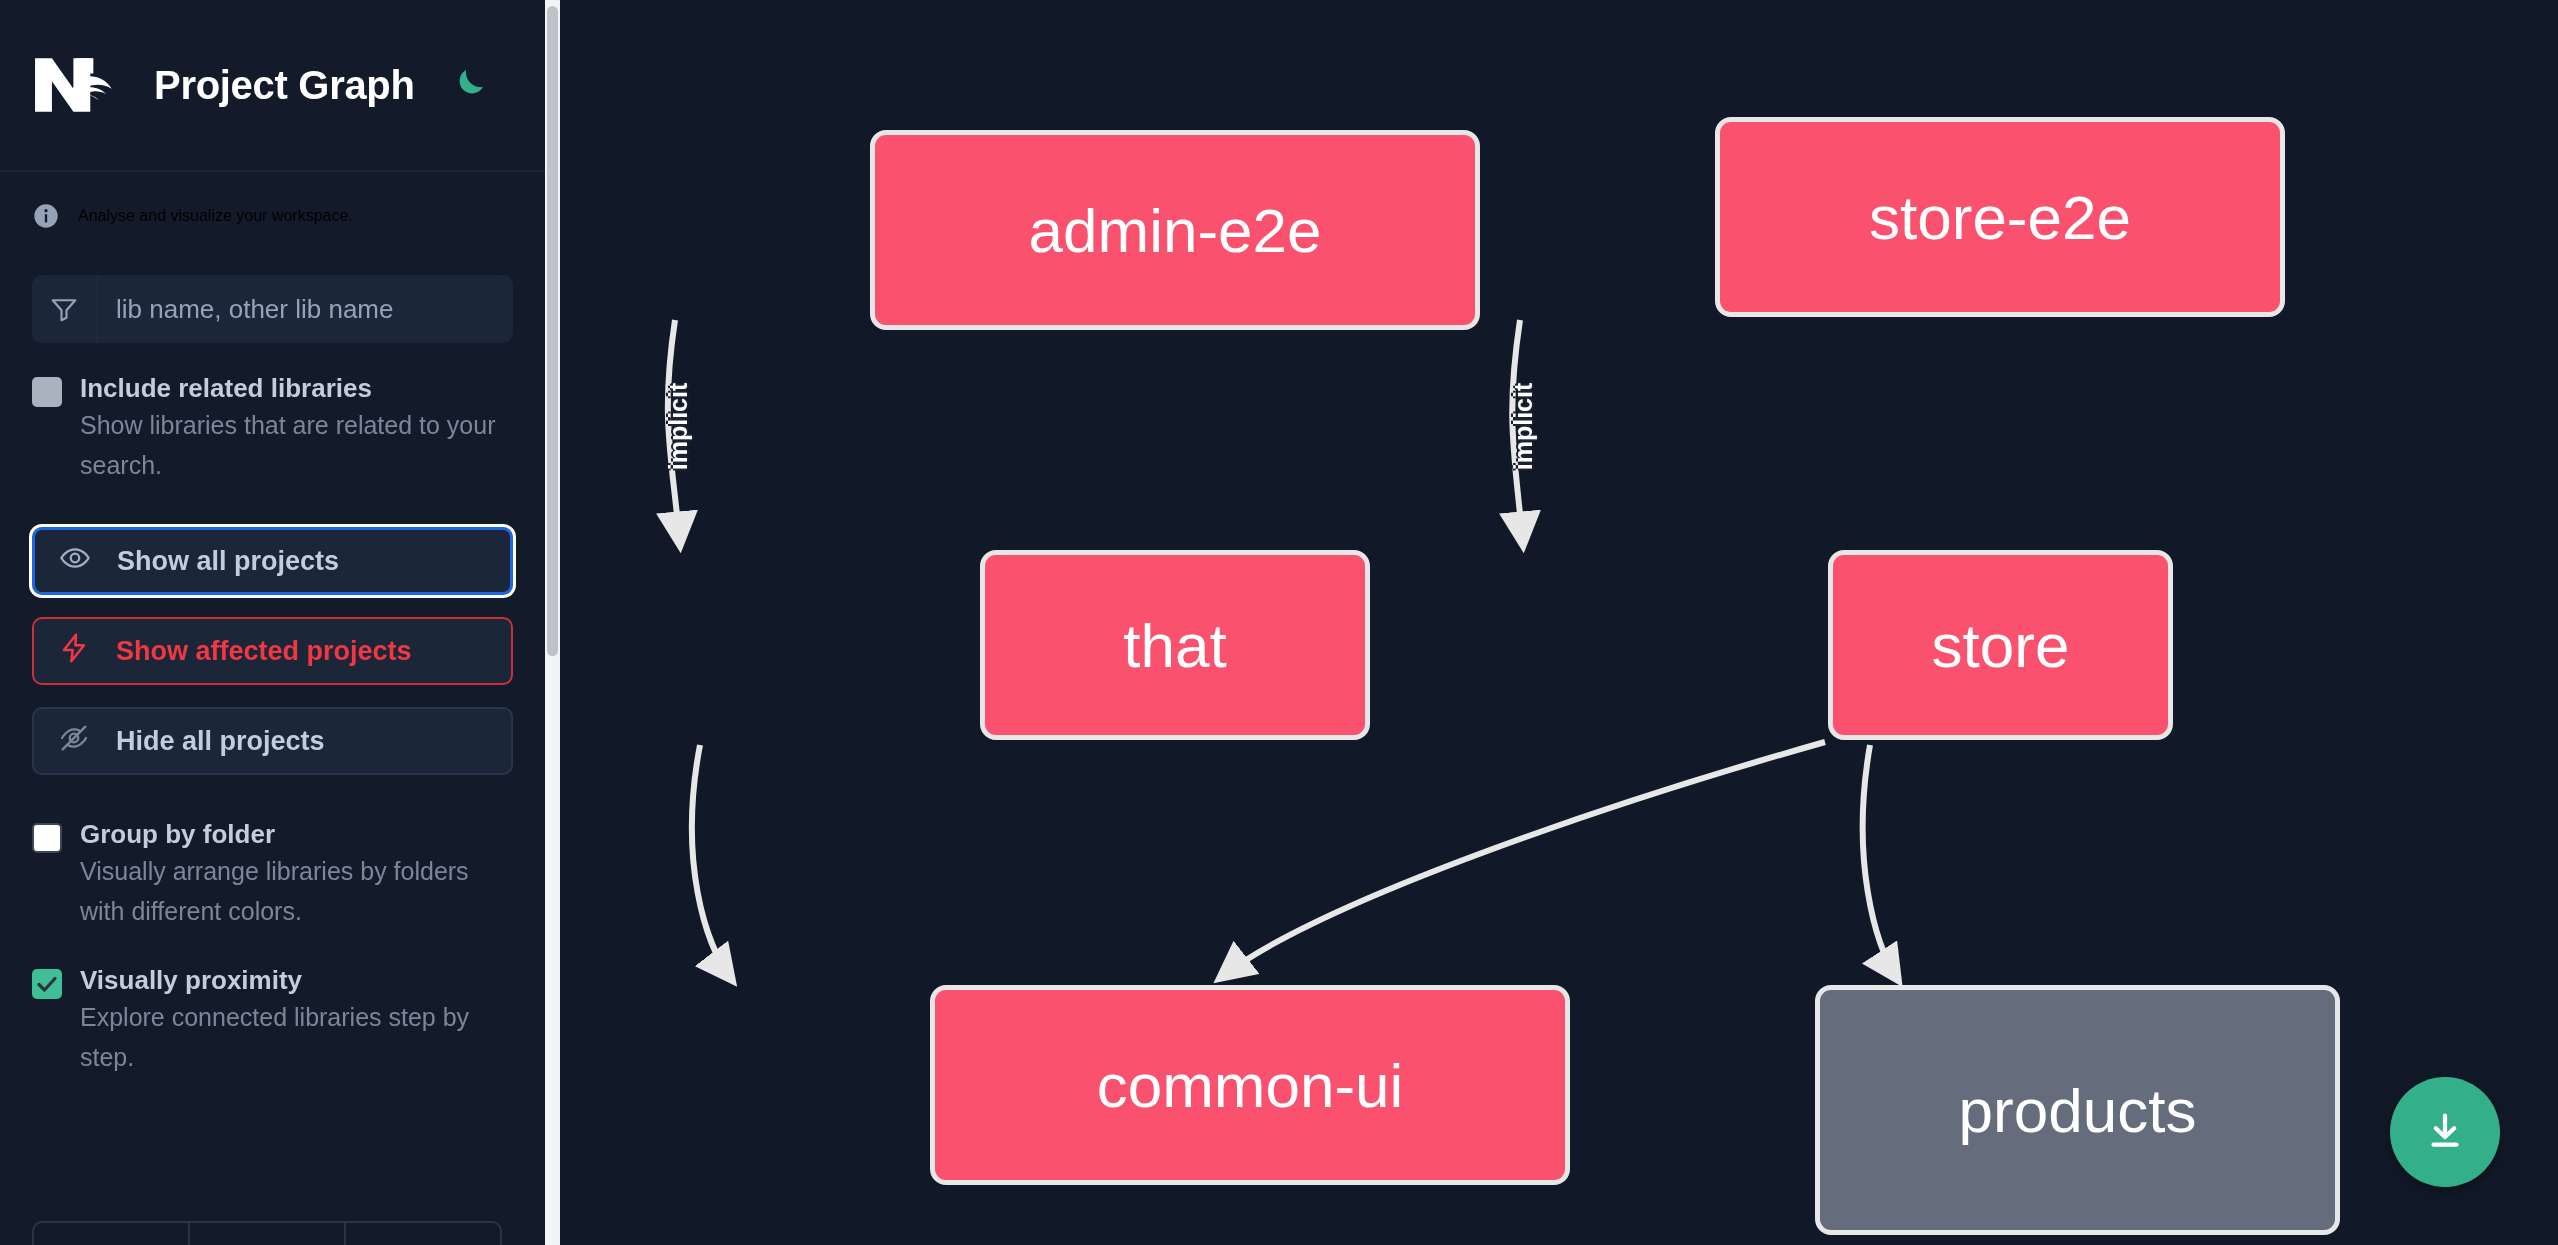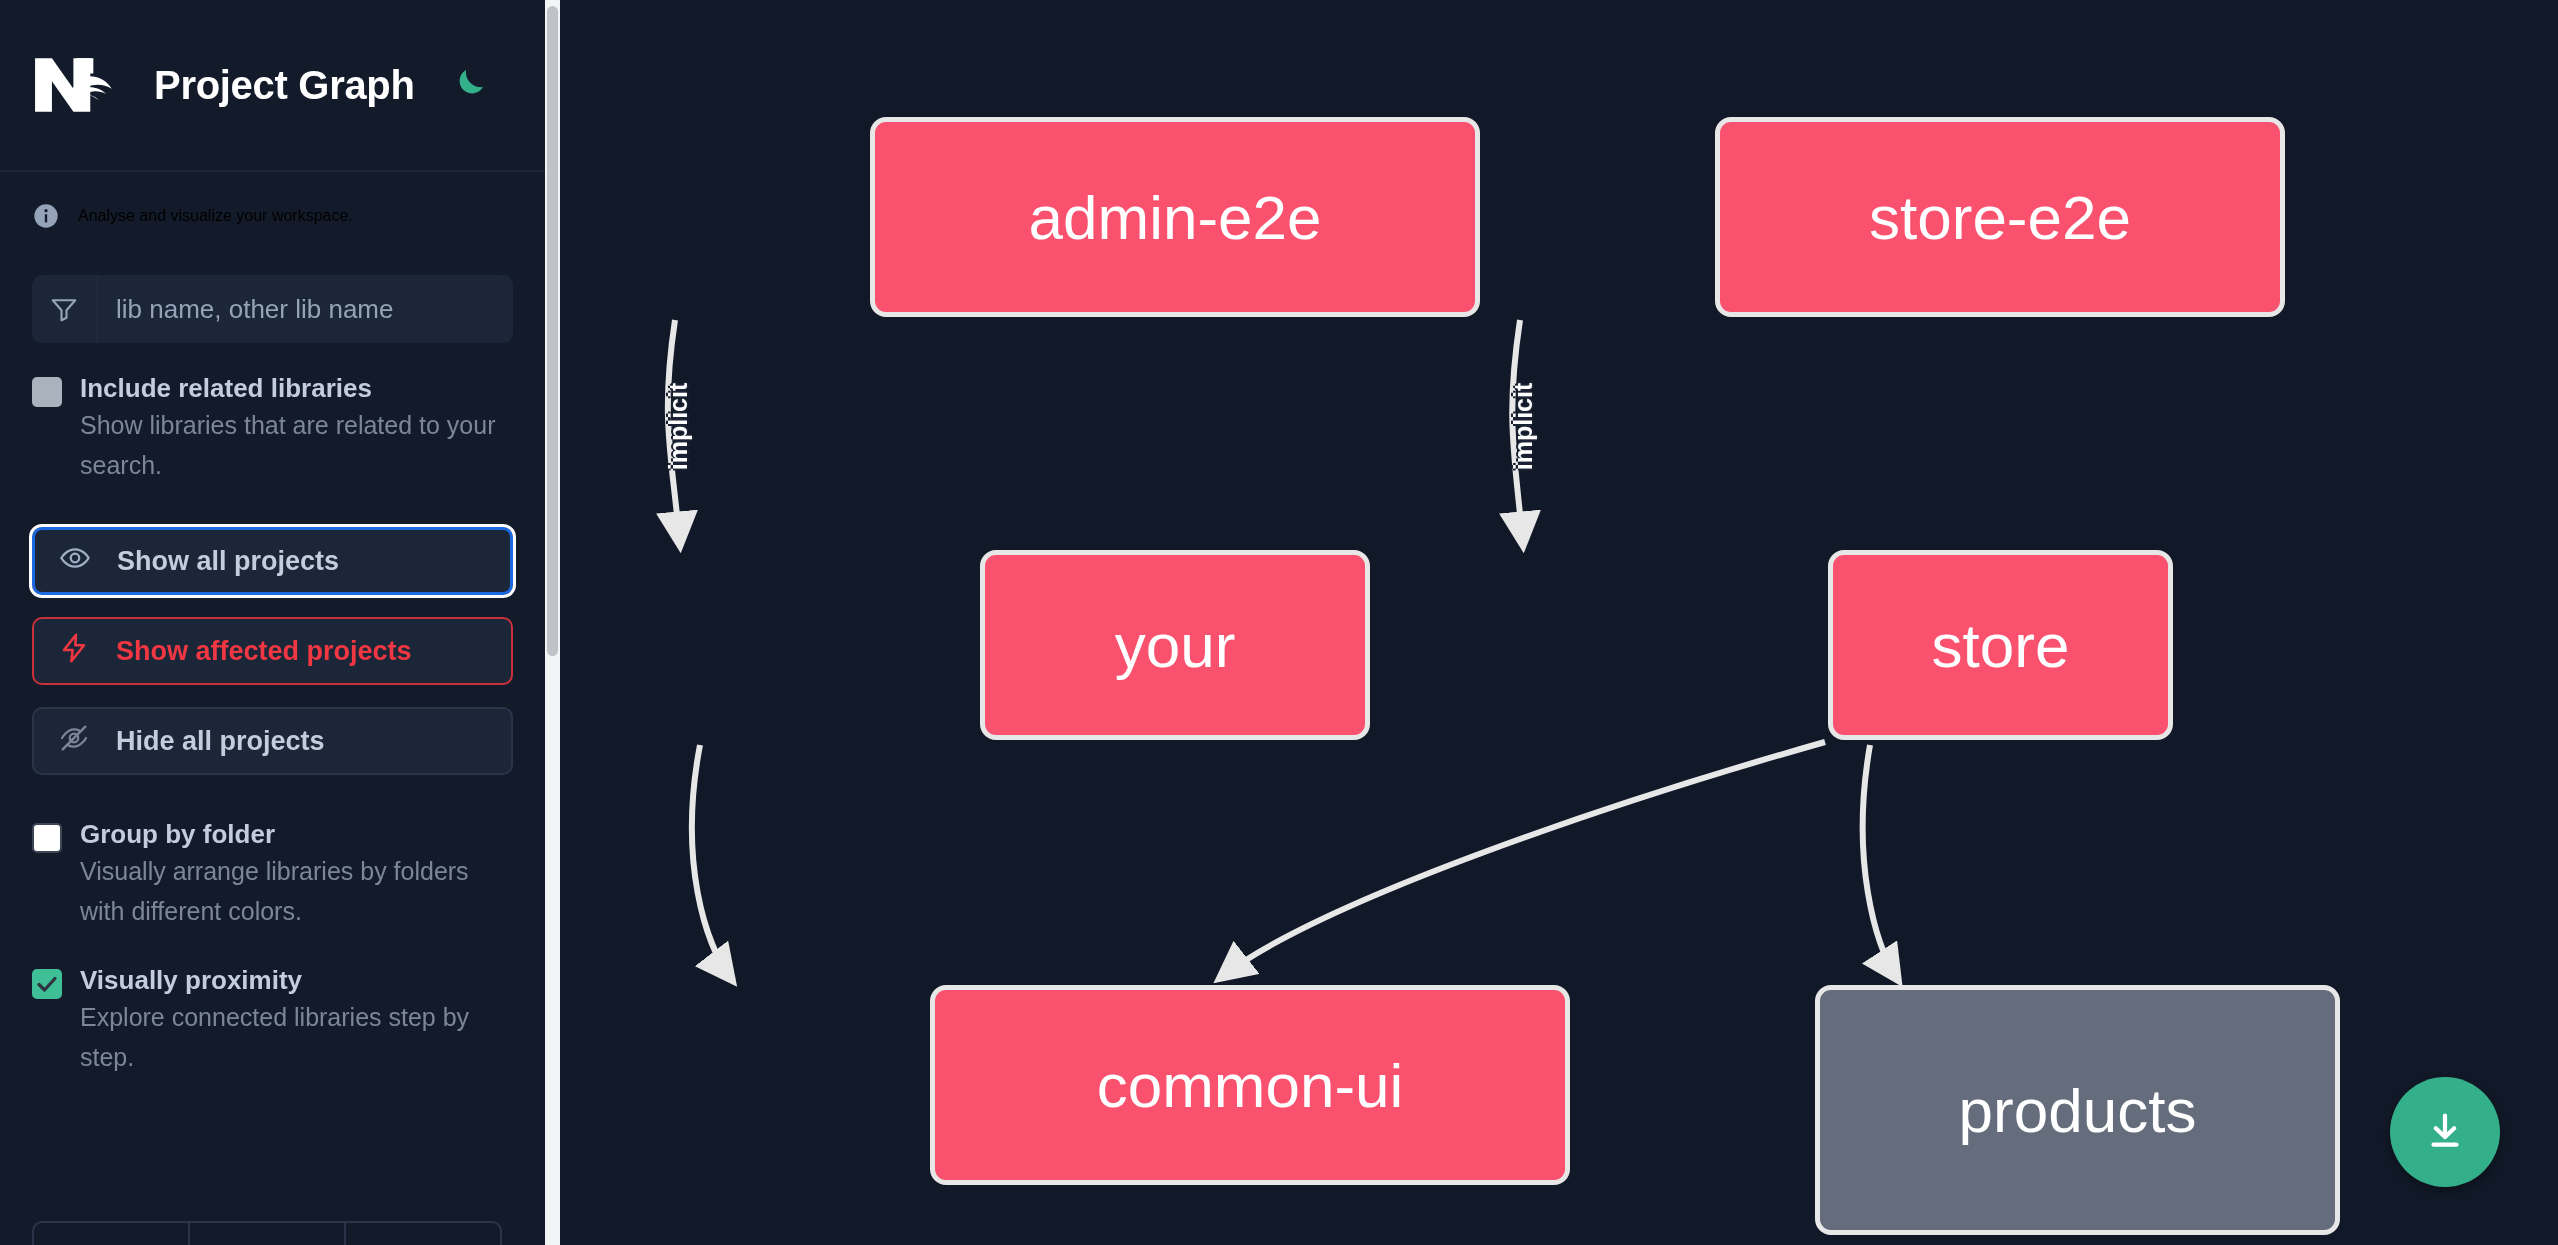--- a/index.html
+++ b/index.html
@@ -369,30 +369,30 @@
         <path d="M 960 320 C 945 420 955 455 963 545"></path>
 
         <path d="M 140 745 C 118 860 145 945 172 980"></path>
 
         <path d="M 1265 742 C 1060 800 760 900 660 978"></path>
 
         <path d="M 1310 745 C 1290 860 1315 945 1338 980"></path>
       </g>
     </svg>
 
-    <div class="node pink" style="left:310px;  top:117px; width:610px; height:200px;">
+    <div class="node pink" style="left:310px;  top:130px; width:610px; height:200px;">
       <span>admin-e2e</span>
     </div>
 
     <div class="node pink" style="left:1155px; top:117px; width:570px; height:200px;">
       <span>store-e2e</span>
     </div>
 
     <div class="node pink" style="left:420px;  top:550px; width:390px; height:190px;">
-      <span>your</span>
+      <span>that</span>
     </div>
 
     <div class="node pink" style="left:1268px; top:550px; width:345px; height:190px;">
       <span>store</span>
     </div>
 
     <div class="node pink" style="left:370px;  top:985px; width:640px; height:200px;">
       <span>common-ui</span>
     </div>
 

